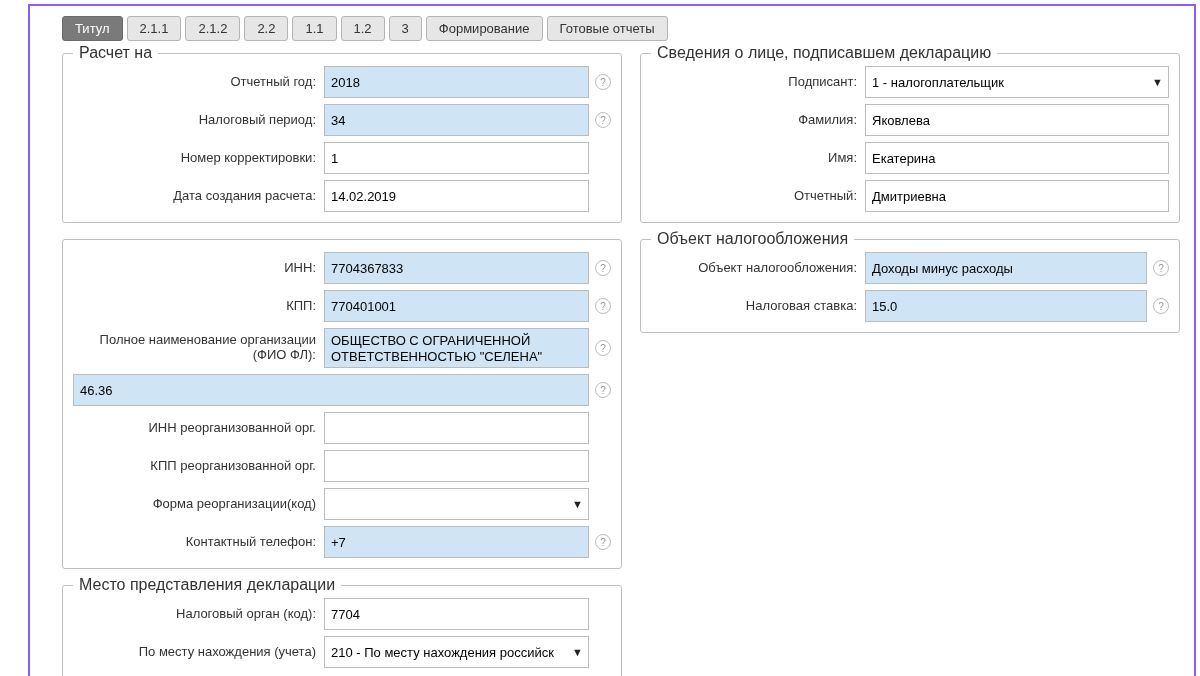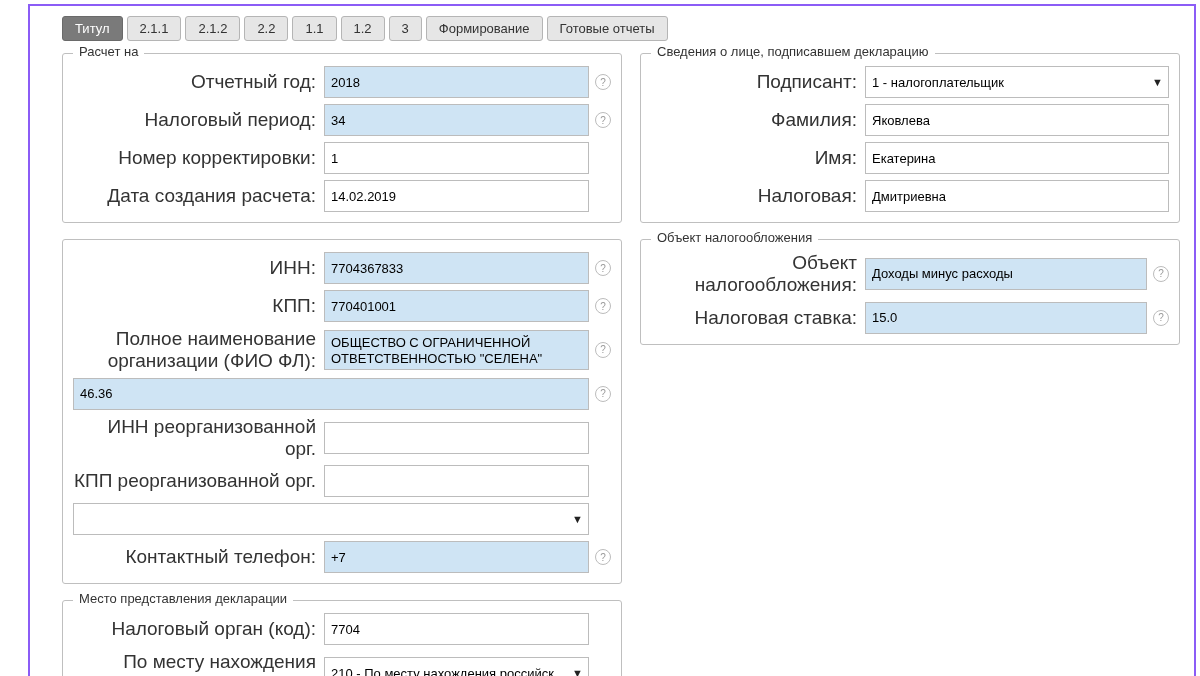--- a/index.html
+++ b/index.html
@@ -53,35 +53,35 @@
       padding: 12px 10px 10px 10px;
       margin-bottom: 16px;
       position: relative;
     }
     .fset-legend {
       position: absolute;
       top: -10px;
       left: 10px;
       background: #fff;
       padding: 0 6px;
-      font-size: 13px;
+      font-size: 16px;
       color: #333;
     }
     
     .frow {
       display: flex;
       align-items: center;
       gap: 6px;
       margin-bottom: 6px;
     }
     .frow:last-child { margin-bottom: 0; }
     .flabel {
       flex: 0 0 245px;
       text-align: right;
-      font-size: 19px;
+      font-size: 13px;
       color: #333;
       padding-right: 2px;
       line-height: 1.15;
     }
     .col-right .flabel { flex: 0 0 208px; }
     .finput, .fselect, .ftext {
       flex: 1;
       height: 32px;
       border: 1px solid #bcbcbc;
       padding: 2px 6px;
@@ -215,20 +215,21 @@
           <div class="flabel">ИНН реорганизованной орг.</div>
           <input class="finput" value="" style="">
           <div class="help-spacer"></div>
         </div>
         <div class="frow">
           <div class="flabel">КПП реорганизованной орг.</div>
           <input class="finput" value="" style="">
           <div class="help-spacer"></div>
         </div>
         <div class="frow">
+          <div class="flabel">Форма реорганизации(код)</div>
           <div class="sel-wrap">
             <select class="fselect">
               <option></option>
             </select>
             <span class="sel-caret">▼</span>
           </div>
           <div class="help-spacer"></div>
         </div>
         <div class="frow">
           <div class="flabel">Контактный телефон:</div>
@@ -279,21 +280,21 @@
         </div>
         <div class="frow">
           <div class="flabel">Фамилия:</div>
           <input class="finput" value="Яковлева" style="">
         </div>
         <div class="frow">
           <div class="flabel">Имя:</div>
           <input class="finput" value="Екатерина" style="">
         </div>
         <div class="frow">
-          <div class="flabel">Налоговая:</div>
+          <div class="flabel">Отчетный:</div>
           <input class="finput" value="Дмитриевна" style="">
         </div>
       </div>
 
       <div class="fset">
         <div class="fset-legend">Объект налогообложения</div>
 
         <div class="frow">
           <div class="flabel">Объект налогообложения:</div>
           <input class="finput blue" value="Доходы минус расходы" style="">

